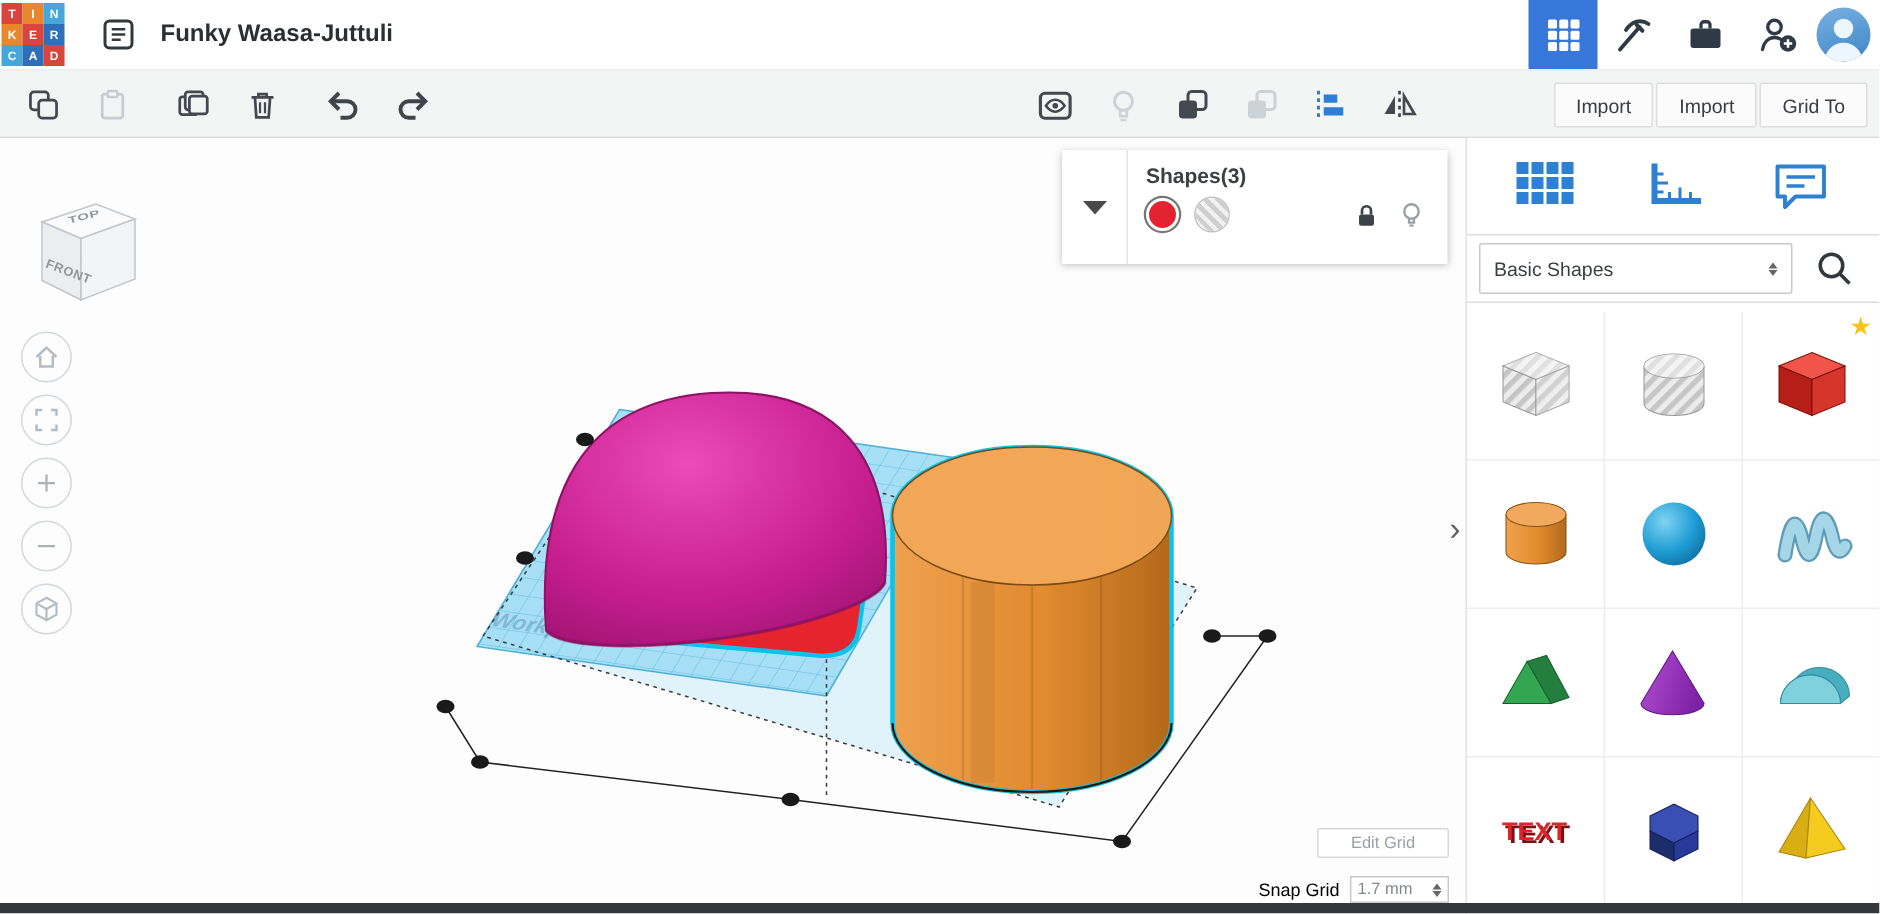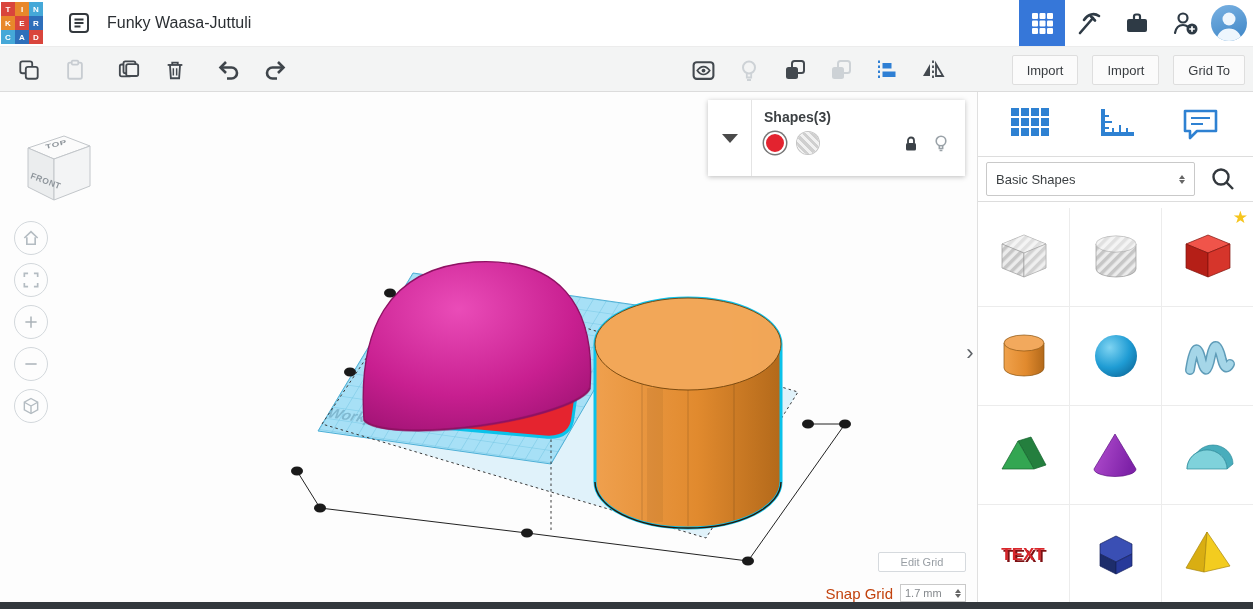--- a/index.html
+++ b/index.html
@@ -5,31 +5,31 @@
   *{margin:0;padding:0;box-sizing:border-box}
   html,body{width:1253px;height:609px;overflow:hidden;font-family:"Liberation Sans",sans-serif;background:#fff;position:relative}
   button{background:none;border:none;cursor:pointer;font-family:inherit}
 
   
   .topbar{position:absolute;top:0;left:0;right:0;height:46px;background:#fff;display:flex;align-items:center;z-index:40}
   .logo{width:42px;height:42px;margin:2px 0 2px 1px;display:grid;grid-template-columns:repeat(3,1fr);grid-template-rows:repeat(3,1fr);cursor:pointer}
   .lt{display:flex;align-items:center;justify-content:center;color:#fff;font-size:8px;font-weight:bold}
   .c-red{background:#d9453c}.c-org{background:#e8872b}.c-lbl{background:#45a8d8}.c-blu{background:#2e6fba}
   .doclist{width:44px;height:44px;display:flex;align-items:center;justify-content:center;margin-left:14px}
-  .title{font-size:16px;font-weight:normal;color:#2b2f33;margin-left:6px;cursor:pointer}
+  .title{font-size:16px;font-weight:bold;color:#2b2f33;margin-left:6px;cursor:pointer}
   .top-right{position:absolute;right:0;top:0;height:46px;display:flex;align-items:center}
   .appsbtn{width:46px;height:46px;background:#3677d9;display:flex;align-items:center;justify-content:center}
   .topico{width:48px;height:46px;display:flex;align-items:center;justify-content:center}
   .avatar{width:36px;height:36px;border-radius:50%;background:linear-gradient(160deg,#79b1e2,#3d85c6);overflow:hidden;margin:0 6px 0 2px;cursor:pointer;position:relative}
 
   
   .toolbar{position:absolute;top:46px;left:0;right:0;height:46px;background:#f3f4f4;border-top:1px solid #ececec;border-bottom:1px solid #dcdcdc;z-index:35}
   .tb-left{position:absolute;left:6px;top:1px;height:44px;display:flex;align-items:center}
   .tb-mid{position:absolute;left:680px;top:1px;height:44px;display:flex;align-items:center}
-  .tb-right{position:absolute;right:8px;top:1px;height:44px;display:flex;align-items:center;gap:14px}
+  .tb-right{position:absolute;right:8px;top:1px;height:44px;display:flex;align-items:center;gap:2px}
   .tb-btn{width:46px;height:42px;display:flex;align-items:center;justify-content:center}
   .tb-txt{height:30px;padding:0 14px;background:#fbfbfb;border:1px solid #dedede;border-radius:2px;font-size:13px;color:#393d41}
 
   
   .canvas{position:absolute;top:92px;left:0;width:977px;height:517px;background:#fdfdfd;overflow:hidden}
   .scene{position:absolute;left:0;top:0}
   .viewcube{position:absolute;left:12px;top:24px;cursor:pointer}
   .navcol{position:absolute;left:14px}
   .navbtn{width:34px;height:34px;border-radius:50%;border:1.5px solid #d3d8dc;display:flex;align-items:center;justify-content:center;background:#fdfdfd;margin-bottom:8px}
 
@@ -39,21 +39,21 @@
   .sf-body{flex:1;padding:9px 12px 0 12px;position:relative}
   .sf-title{font-size:14px;font-weight:600;color:#3c4043}
   .sf-row{display:flex;align-items:center;margin-top:7px;gap:11px}
   .swatch{width:22px;height:22px;border-radius:50%;cursor:pointer}
   .sw-red{border:2px solid #fff;box-shadow:0 0 0 1.5px #777}
   .sw-hole{background:repeating-linear-gradient(45deg,#cfcfcf 0 3px,#f1f1f1 3px 6px);box-shadow:0 0 0 1px #c4c4c4}
   .sf-icons{margin-left:auto;display:flex;align-items:center;gap:14px;padding-right:4px}
 
   .editgrid{position:absolute;right:11px;top:460px;width:88px;height:20px;border:1px solid #d6dade;border-radius:2px;background:#fff;font-size:11px;color:#989ea4;display:flex;align-items:center;justify-content:center}
   .snaprow{position:absolute;right:11px;top:492px;display:flex;align-items:center;gap:7px}
-  .snaplabel{font-size:15px;color:#c2410c}
+  .snaplabel{font-size:12px;color:#000000}
   .snapbox{width:66px;height:18px;border:1px solid #c9c9c9;background:#fff;font-size:11px;color:#85898d;display:flex;align-items:center;justify-content:space-between;padding:0 4px;cursor:pointer}
   .stepcol{display:flex;flex-direction:column;gap:1px}
   .tri-up{width:0;height:0;border-left:3.5px solid transparent;border-right:3.5px solid transparent;border-bottom:4.5px solid #666}
   .tri-dn{width:0;height:0;border-left:3.5px solid transparent;border-right:3.5px solid transparent;border-top:4.5px solid #666}
   .collapse{position:absolute;left:962px;top:244px;width:16px;height:34px;display:flex;align-items:center;justify-content:center;font-size:22px;color:#5f6368;cursor:pointer}
 
   
   .rightpanel{position:absolute;top:92px;left:977px;width:276px;height:517px;background:#fff;border-left:1px solid #e0e0e0;z-index:20}
   .rp-tabs{height:64px;display:flex;align-items:center;justify-content:space-between;padding:0 26px}
   .rp-tab{display:flex;align-items:center;justify-content:center;width:52px;height:52px}

